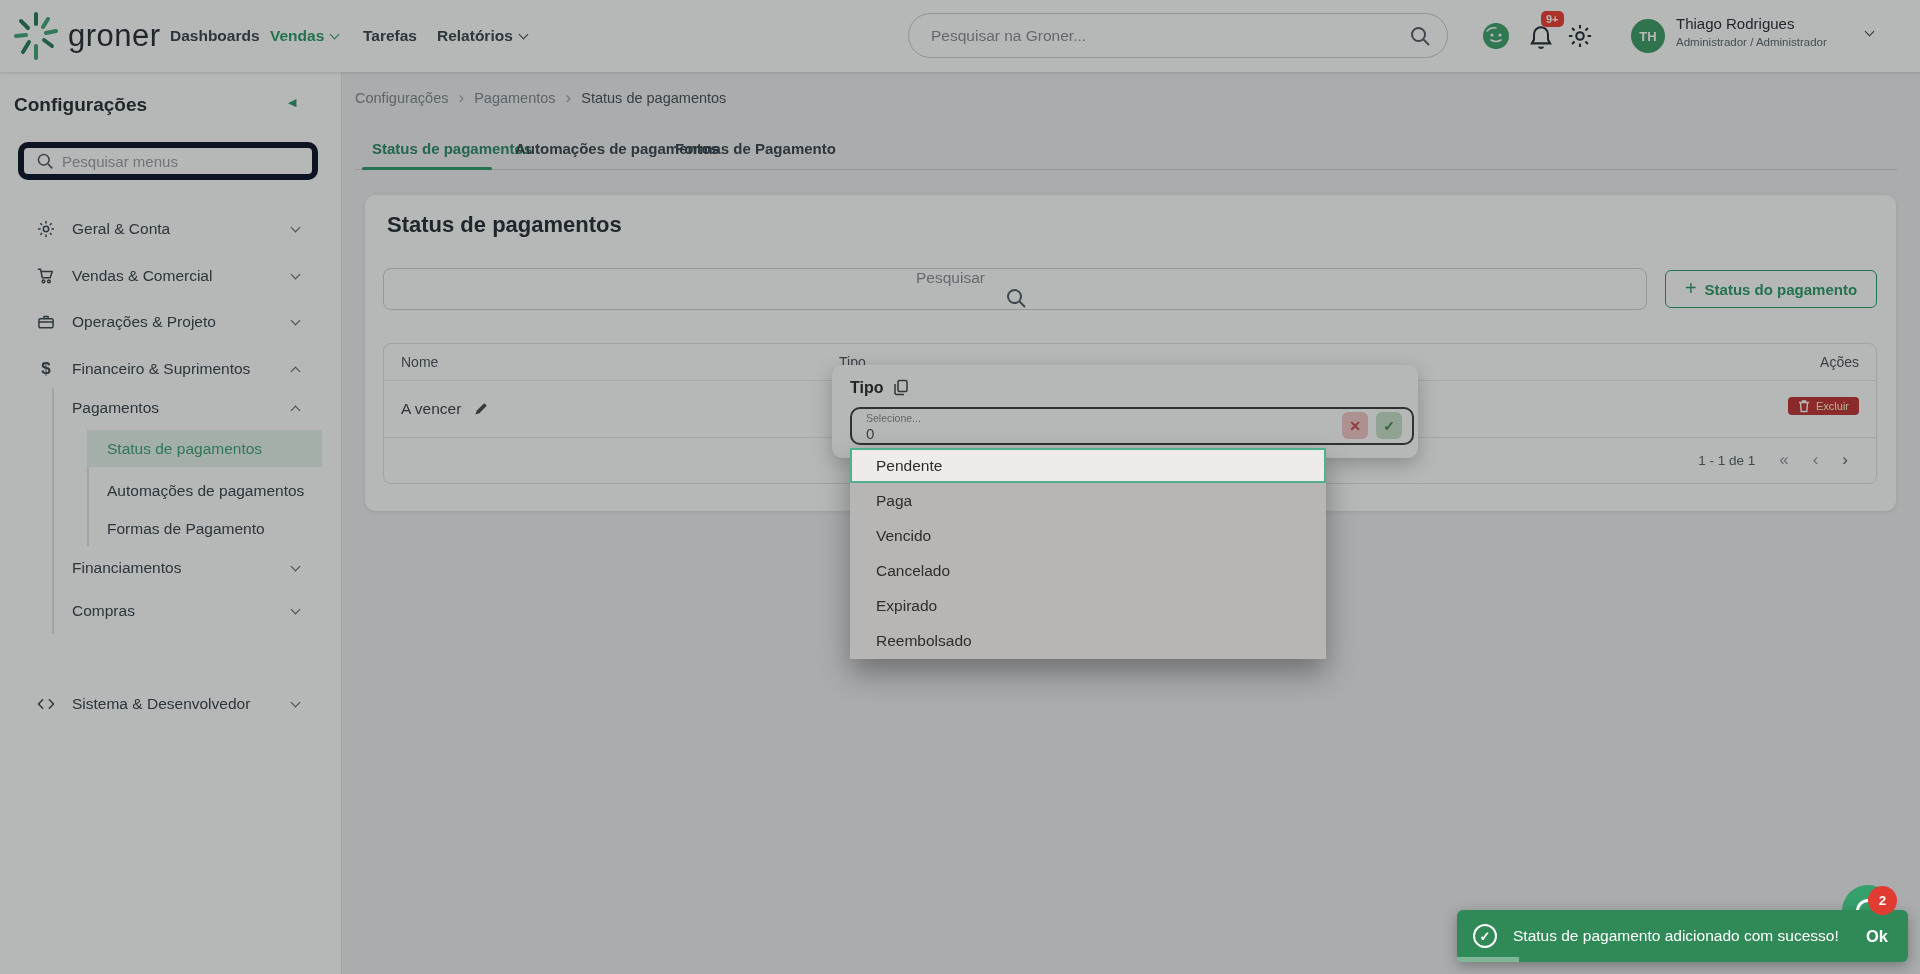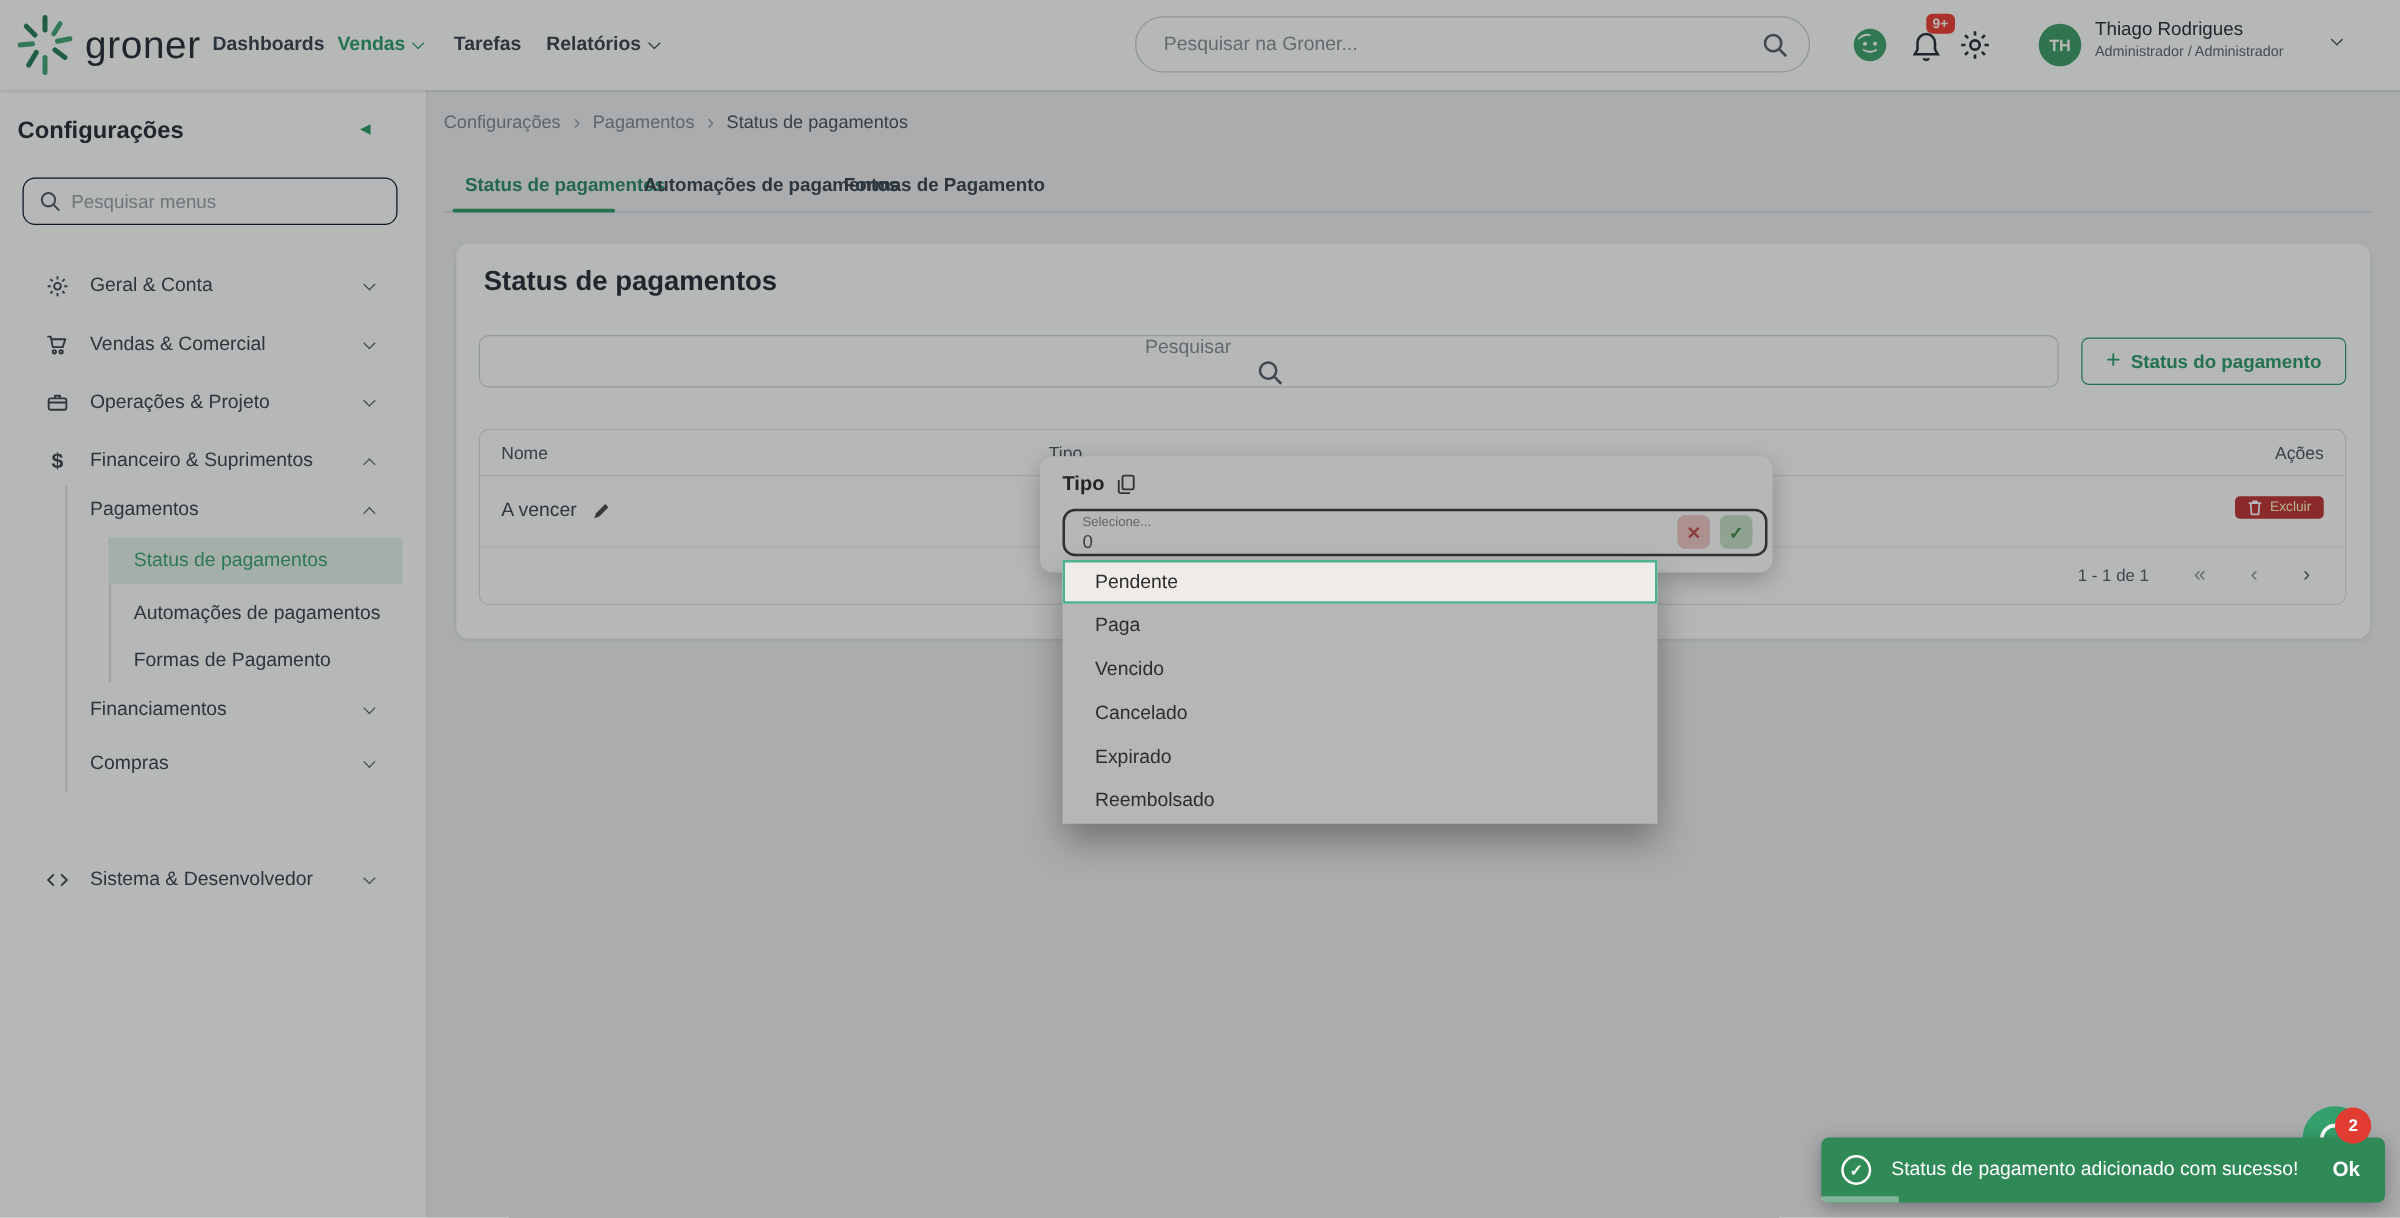--- a/index.html
+++ b/index.html
@@ -21,21 +21,21 @@
   .avatar { position:absolute; left:1631px; top:19px; width:34px; height:34px; border-radius:50%; background:#3fa06a; color:#fff; font-size:13px; font-weight:700; display:flex; align-items:center; justify-content:center; }
   .user-block { position:absolute; left:1676px; top:15px; }
   .user-name { font-size:15px; font-weight:400; color:#27323a; }
   .user-role { font-size:11.5px; color:#5b6b75; margin-top:4px; }
   .user-caret { position:absolute; left:1866px; top:31px; color:#3a4750; }
 
   
   .sidebar { position:absolute; left:0; top:72px; width:342px; height:902px; background:#fff; border-right:1px solid #e4e4e4; z-index:5; }
   .sb-title { position:absolute; left:14px; top:22px; font-size:19px; font-weight:700; color:#27323a; }
   .sb-collapse { position:absolute; left:288px; top:24px; font-size:11px; color:#2e9e6b; cursor:pointer; }
-  .sb-search { position:absolute; left:18px; top:70px; width:300px; height:38px; border:1px solid #0f172a; border-radius:10px; display:flex; align-items:center; padding:0 10px 0 12px; gap:8px; background:#fff; }
+  .sb-search { position:absolute; left:18px; top:70px; width:300px; height:38px; border:6px solid #0f172a; border-radius:10px; display:flex; align-items:center; padding:0 10px 0 12px; gap:8px; background:#fff; }
   .sb-search input { flex:1; border:none; outline:none; font-size:15px; color:#3a4750; background:transparent; font-family:inherit; min-width:0; }
   .sb-search input::placeholder { color:#9aa2a8; }
   .sb-item { position:absolute; left:0; width:342px; height:46px; display:flex; align-items:center; cursor:pointer; color:#3a4750; }
   .sb-item .ic { position:absolute; left:34px; width:24px; display:flex; justify-content:center; color:#3c4a52; }
   .sb-item .lbl { position:absolute; left:72px; font-size:15.5px; font-weight:500; }
   .sb-item .cv { position:absolute; left:292px; color:#55616b; }
   .sb-line1 { position:absolute; left:52px; top:316px; width:2px; height:246px; background:#e3e3e3; }
   .sb-line2 { position:absolute; left:87px; top:358px; width:2px; height:116px; background:#e3e3e3; }
   .sb-active { position:absolute; left:87px; top:358px; width:235px; height:37px; background:#e7f4ec; display:flex; align-items:center; cursor:pointer; }
   .sb-active .lbl2 { margin-left:20px; font-size:15.5px; color:#3da577; font-weight:500; }
@@ -58,21 +58,21 @@
   .tbl-search input::placeholder { color:#8a9299; }
   .add-btn { position:absolute; left:1300px; top:75px; width:212px; height:38px; border:1.5px solid #2e9e6b; border-radius:6px; color:#2e9e6b; background:transparent; font-size:15px; font-weight:600; display:flex; align-items:center; justify-content:center; gap:8px; cursor:pointer; font-family:inherit; }
   .add-btn .plus { font-size:20px; font-weight:500; margin-top:-2px; }
 
   .table { position:absolute; left:18px; top:148px; width:1494px; height:141px; border:1px solid #dfe3e6; border-radius:8px; background:#fff; }
   .th-row { position:absolute; left:0; top:0; width:100%; height:37px; border-bottom:1px solid #e6e9eb; }
   .th { position:absolute; top:10px; font-size:14px; color:#4c5761; }
   .td-row { position:absolute; left:0; top:37px; width:100%; height:57px; border-bottom:1px solid #e6e9eb; }
   .cell-nome { position:absolute; left:17px; top:19px; font-size:15.5px; color:#3c464e; display:flex; align-items:center; gap:12px; }
   .del-btn { position:absolute; right:17px; top:16px; height:18px; padding:0 10px; background:#c13535; border:none; border-radius:4px; color:#fef9c3; font-size:11px; display:flex; align-items:center; gap:6px; cursor:pointer; font-family:inherit; }
-  .tfoot { position:absolute; left:0; bottom:0; width:100%; height:46px; display:flex; align-items:center; justify-content:flex-end; gap:36px; padding-right:28px; color:#55616b; }
+  .tfoot { position:absolute; left:0; bottom:0; width:100%; height:46px; display:flex; align-items:center; justify-content:flex-end; gap:24px; padding-right:28px; color:#55616b; }
   .pg-txt { font-size:13.5px; }
   .pg-ic { font-size:17px; cursor:pointer; color:#55616b; }
   .pg-ic.dim { color:#8e979e; }
 
   
   .overlay { position:absolute; left:0; top:0; width:1920px; height:974px; background:rgba(14,16,17,.30); z-index:40; pointer-events:none; }
 
   
   .popup { position:absolute; left:832px; top:365px; width:586px; height:93px; background:#fff; border-radius:10px; box-shadow:0 6px 20px rgba(0,0,0,.25); z-index:30; }
   .popup-label { position:absolute; left:18px; top:14px; font-size:16px; font-weight:700; color:#2b2b2b; display:flex; align-items:center; gap:10px; }

